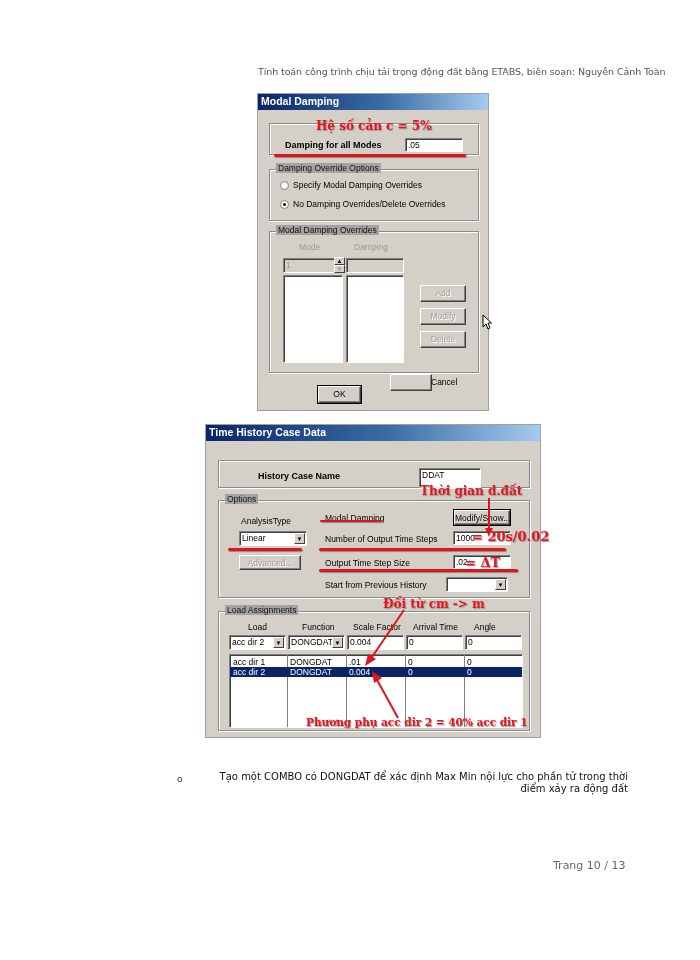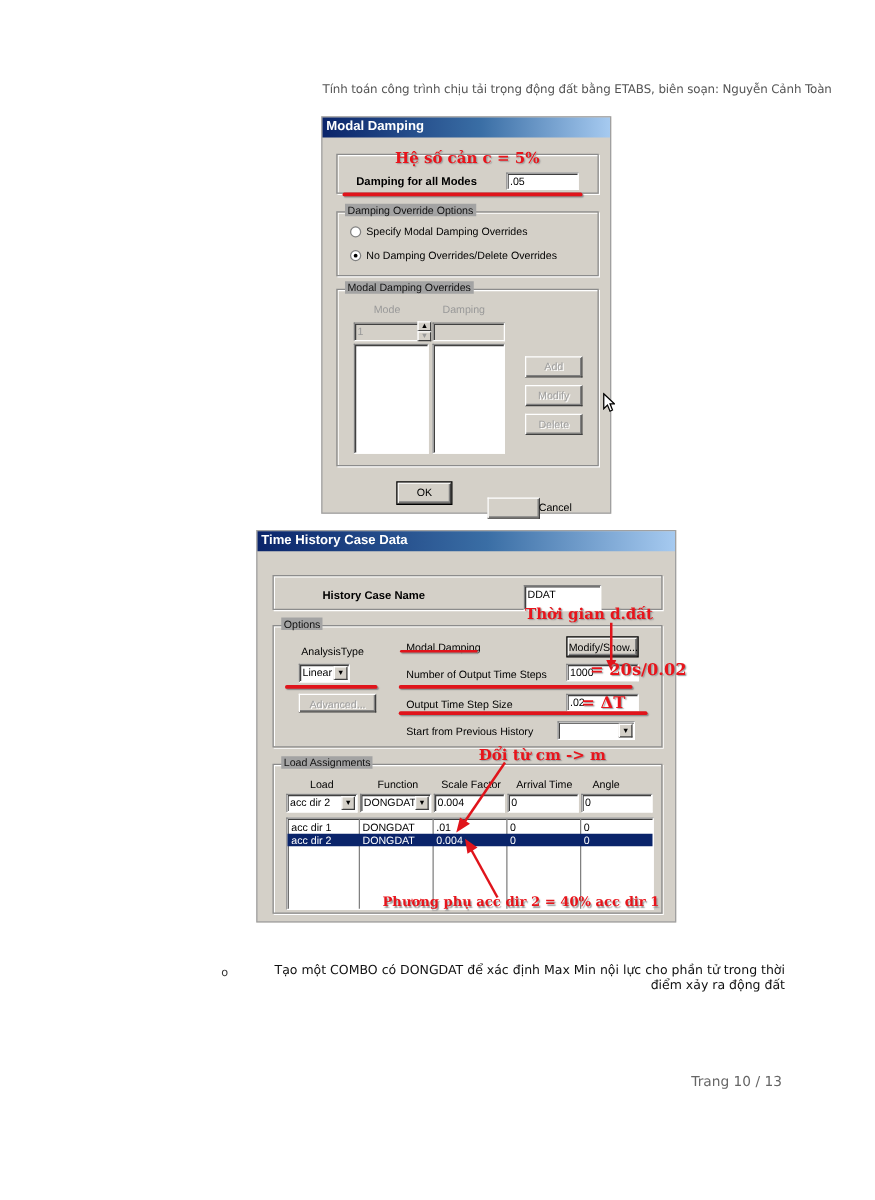--- a/index.html
+++ b/index.html
@@ -76,42 +76,42 @@
   <div class="spin" style="left:76px; top:163px; height:8px;">▲</div>
   <div class="spin" style="left:76px; top:171px; height:8px; color:#999;">▼</div>
   <div class="textbox disabled" style="left:88px; top:164px; width:58px; height:15px;"></div>
   <div class="listbox" style="left:25px; top:181px; width:60px; height:88px;"></div>
   <div class="listbox" style="left:88px; top:181px; width:58px; height:88px;"></div>
   <div class="btn disabled" style="left:162px; top:191px; width:46px; height:17px;">Add</div>
   <div class="btn disabled" style="left:162px; top:214px; width:46px; height:17px;">Modify</div>
   <div class="btn disabled" style="left:162px; top:237px; width:46px; height:17px;">Delete</div>
 
   <div class="btn default" style="left:60px; top:292px; width:43px; height:17px;">OK</div>
-  <div class="btn" style="left:132px; top:304px; width:37px; height:17px;padding-left:40px;">Cancel</div>
+  <div class="btn" style="left:132px; top:280px; width:37px; height:17px;padding-left:40px;">Cancel</div>
 </div>
 
 <div class="annot" style="left:316px; top:119px; font-size:12px;">Hệ số cản c = 5%</div>
 <div class="redline" style="left:274px; top:154px; width:192px;"></div>
 
 <svg class="cursor" style="left:482px; top:314px;" width="10" height="16" viewBox="0 0 10 16">
   <path d="M1 1 L1 13 L4 10 L6 15 L8 14 L6 9 L9.5 9 Z" fill="#fff" stroke="#000" stroke-width="1"></path>
 </svg>
 
 <div class="win" style="left:205px; top:424px; width:336px; height:314px;">
   <div class="titlebar">Time History Case Data</div>
 
   <div class="groupbox" style="left:12px; top:35px; width:312px; height:28px;"></div>
   <div class="lbl bold" style="left:52px; top:46px;">History Case Name</div>
   <div class="textbox" style="left:213px; top:43px; width:62px; height:20px;">DDAT</div>
 
   <div class="groupbox" style="left:12px; top:75px; width:312px; height:98px;">
     <span class="group-label">Options</span>
   </div>
   <div class="lbl" style="left:35px; top:91px;">AnalysisType</div>
-  <div class="combo" style="left:33px; top:106px; width:41px; height:15px;">
+  <div class="combo" style="left:33px; top:106px; width:68px; height:15px;">
     <span>Linear</span>
     <span class="combo-arrow">▼</span>
   </div>
   <div class="btn disabled" style="left:33px; top:130px; width:62px; height:15px;">Advanced...</div>
 
   <div class="lbl" style="left:119px; top:88px;">Modal Damping</div>
   <div class="btn" style="left:248px; top:85px; width:56px; height:15px; outline:1px solid #000;">Modify/Show...</div>
 
   <div class="lbl" style="left:119px; top:109px;">Number of Output Time Steps</div>
   <div class="textbox" style="left:247px; top:106px; width:58px; height:14px;">1000</div>

